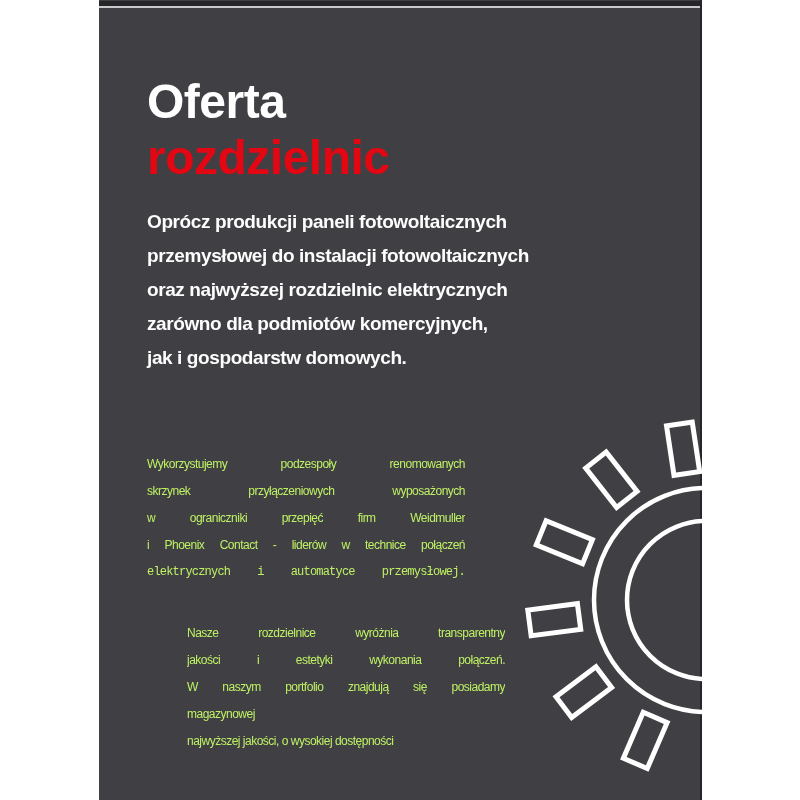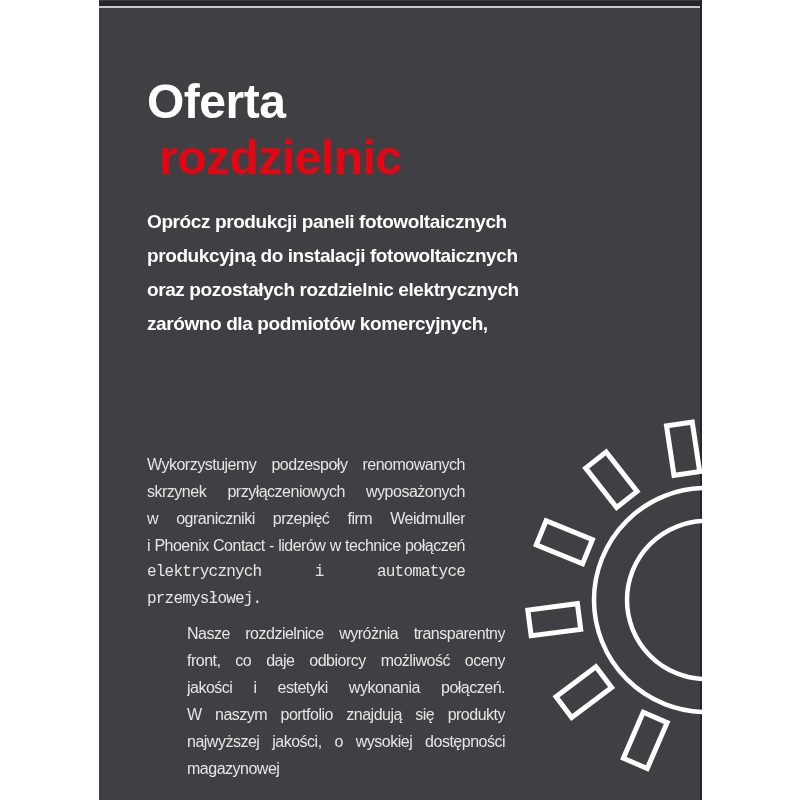--- a/index.html
+++ b/index.html
@@ -20,33 +20,33 @@
   .edge-dark{position:absolute;left:0;top:1px;width:100%;height:5px;background:#26252a;}
   .edge-light{position:absolute;left:0;top:6px;width:100%;height:2px;background:#c9c9cc;}
   .edge-right{position:absolute;right:0;top:0;width:2px;height:100%;background:#26252a;}
 
   .title{
     position:absolute;left:48px;top:42px;
     font-size:48px;font-weight:bold;line-height:56px;
     letter-spacing:-0.5px;color:#ffffff;
   }
   .title .t-line{display:block;}
-  .title .accent{color:#e30613;margin-left:12px;}
+  .title .accent{color:#e30613;}
 
   .lead{
     position:absolute;left:48px;top:205px;
     font-size:19px;font-weight:bold;line-height:34px;
     letter-spacing:-0.4px;color:#fdfdfd;
   }
   .lead .line{white-space:nowrap;}
 
   .para{
     position:absolute;left:48px;width:318px;
-    font-size:16px;line-height:27px;letter-spacing:-0.5px;
-    color:#e5e5e5;overflow:hidden;
+    font-size:12px;line-height:27px;letter-spacing:-0.5px;
+    color:#bef264;overflow:hidden;
   }
   .para .line{text-align:justify;text-align-last:justify;white-space:normal;}
   .para-1{top:451px;}
   .para-1 .line:nth-child(5){letter-spacing:-0.8px;word-spacing:-4px;font-family:Liberation Mono, monospace;}
   .para-2{top:620px;margin-left:40px;}
   .para-2 .line:last-child{text-align-last:left;}
 
   .sun{position:absolute;left:0;top:0;pointer-events:none;}
 </style>
 </head>
@@ -90,36 +90,36 @@
       </g>
     </svg>
 
     <h1 class="title">
       <span class="t-line">Oferta</span>
       <span class="t-line accent">rozdzielnic</span>
     </h1>
 
     <div class="lead">
         <div class="line">Oprócz produkcji paneli fotowoltaicznych</div>
-        <div class="line">produkcyjną do instalacji fotowoltaicznych</div>
-        <div class="line">oraz pozostałych rozdzielnic elektrycznych</div>
+        <div class="line">przemysłowej do instalacji fotowoltaicznych</div>
+        <div class="line">oraz najwyższej rozdzielnic elektrycznych</div>
         <div class="line">zarówno dla podmiotów komercyjnych,</div>
+        <div class="line">jak i gospodarstw domowych.</div>
       </div>
 
     <div class="para para-1">
         <div class="line">Wykorzystujemy podzespoły renomowanych</div>
         <div class="line">skrzynek przyłączeniowych wyposażonych</div>
         <div class="line">w ograniczniki przepięć firm Weidmuller</div>
         <div class="line">i Phoenix Contact - liderów w technice połączeń</div>
         <div class="line">elektrycznych i automatyce przemysłowej.</div>
       </div>
 
     <div class="para para-2">
         <div class="line">Nasze rozdzielnice wyróżnia transparentny</div>
-        <div class="line">front, co daje odbiorcy możliwość oceny</div>
         <div class="line">jakości i estetyki wykonania połączeń.</div>
-        <div class="line">W naszym portfolio znajdują się produkty</div>
+        <div class="line">W naszym portfolio znajdują się posiadamy</div>
+        <div class="line">magazynowej</div>
         <div class="line">najwyższej jakości, o wysokiej dostępności</div>
-        <div class="line">magazynowej</div>
       </div>
 
   </div>
 </div>
 
 </body></html>

